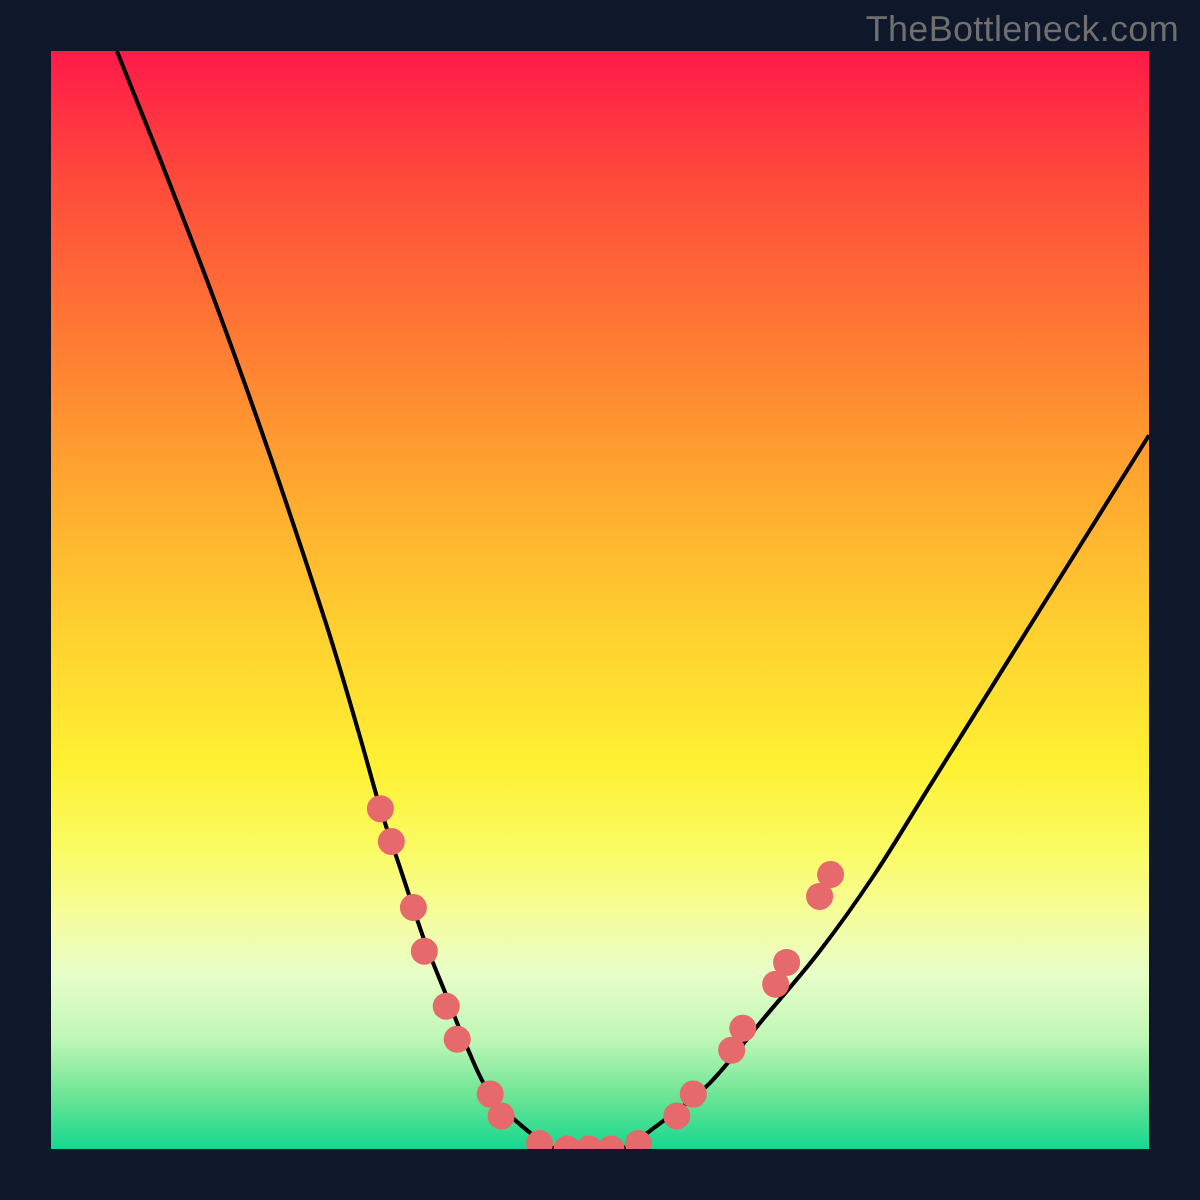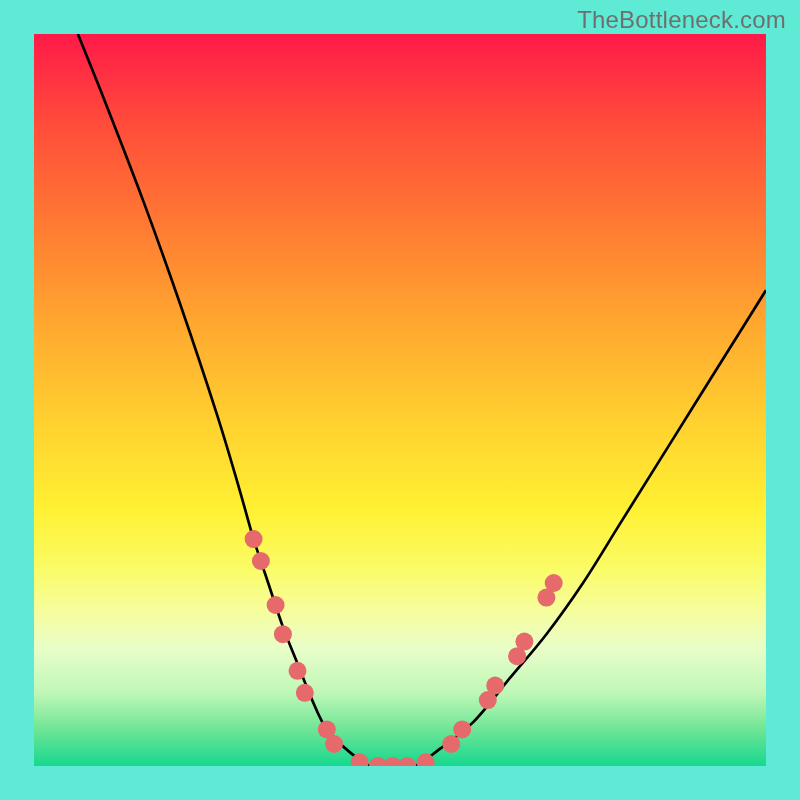--- a/index.html
+++ b/index.html
@@ -10,21 +10,21 @@
     background: #000;
     overflow: hidden;
     font-family: Arial, Helvetica, sans-serif;
   }
   .frame {
     position: absolute;
     left: 0;
     top: 0;
     width: 800px;
     height: 800px;
-    background: #5eead4;
+    background: #0f172a;
   }
   .plot {
     position: absolute;
     left: 34px;
     top: 34px;
     width: 732px;
     height: 732px;
     background: linear-gradient(to bottom,
       #ff1a49 0%,
       #ff4b3b 12%,

